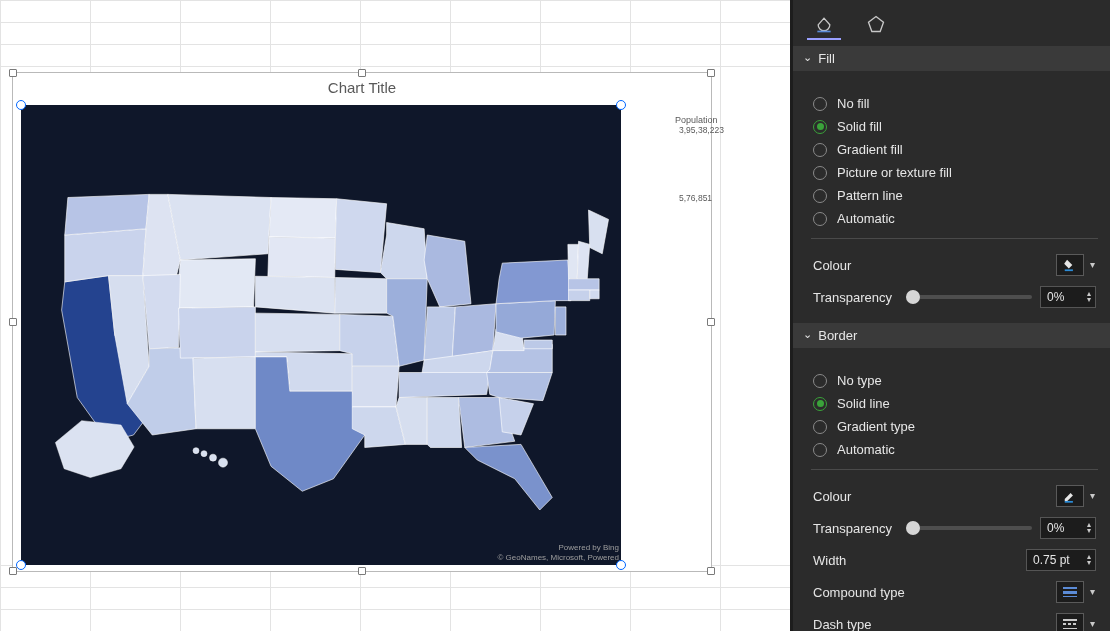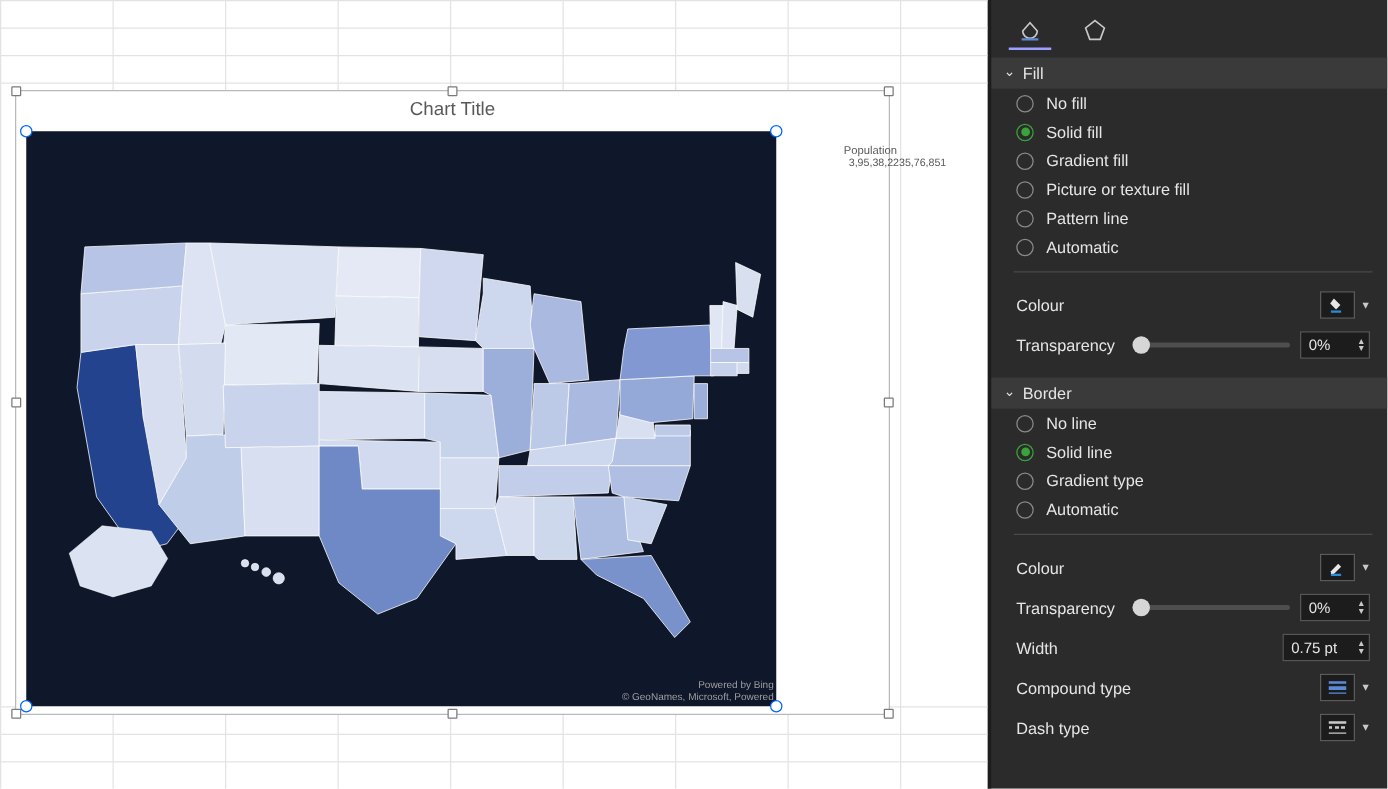--- a/index.html
+++ b/index.html
@@ -61,21 +61,21 @@
   .legend {
     position:absolute; right:12px; top:42px; width:72px;
     font-size:9px; color:#595959; text-align:center;padding-left:48px;
   }
   .legend .grad {
     margin:4px 0; width:12px; height:78px;
     background: linear-gradient(to bottom, #1f3e8a 0%, #e9edf7 100%);
     display:inline-block;
   }
   .legend-row { display:flex; align-items:flex-start; gap:4px;}
-  .legend-row .vals{ display:flex; flex-direction:row; justify-content:space-between; height:78px; font-size:8.5px; text-align:left;}
+  .legend-row .vals{ display:flex; flex-direction:column; justify-content:space-between; height:78px; font-size:8.5px; text-align:left;}
 
   
   .us-map { position:absolute; inset:0; }
   .us-map svg { width:100%; height:100%; display:block; }
   .state { stroke:#fff; stroke-width:1; }
 
   
   .format-pane {
     width: 320px; height: 631px; background:#2b2b2b; color:#e6e6e6;
     font-size:13px; border-left:3px solid #1d1d1d; overflow:hidden;
@@ -88,21 +88,21 @@
     border-bottom:2px solid transparent; cursor:pointer;
   }
   .tab-btn.active { border-bottom:2px solid #9aa0ff; }
   .tab-btn svg { width:20px; height:20px; }
 
   .section-head {
     display:flex; align-items:center; gap:6px;
     background:#3a3a3a; padding:5px 10px; font-size:13px; cursor:pointer;
   }
   .section-head .chev { font-size:11px; transform: translateY(-1px); }
-  .section-body { padding:0 12px 10px 18px;border-radius:29px; }
+  .section-body { padding:21px 12px 10px 18px;border-radius:29px; }
   .radio-row {
     display:flex; align-items:center; gap:10px; padding:4px 2px; cursor:pointer;
   }
   .radio {
     width:14px; height:14px; border-radius:50%; border:1.5px solid #8a8a8a; background:#2b2b2b;
     position:relative; flex:0 0 14px;
   }
   .radio.checked { border-color:#3aa33a; }
   .radio.checked::after { content:""; position:absolute; inset:2.5px; border-radius:50%; background:#3aa33a; }
   .hr-faint { border:none; border-top:1px solid #4a4a4a; margin:8px 0 10px; }
@@ -393,21 +393,21 @@
     </div>
   </div>
 
   <div class="section-head">
     <span class="chev">⌄</span>
     <span>Border</span>
   </div>
   <div class="section-body">
     <div class="radio-row">
       <span class="radio"></span>
-      <span>No line</span>
+      <span>No type</span>
     </div>
     <div class="radio-row">
       <span class="radio checked"></span>
       <span>Solid line</span>
     </div>
     <div class="radio-row">
       <span class="radio"></span>
       <span>Gradient type</span>
     </div>
     <div class="radio-row">

